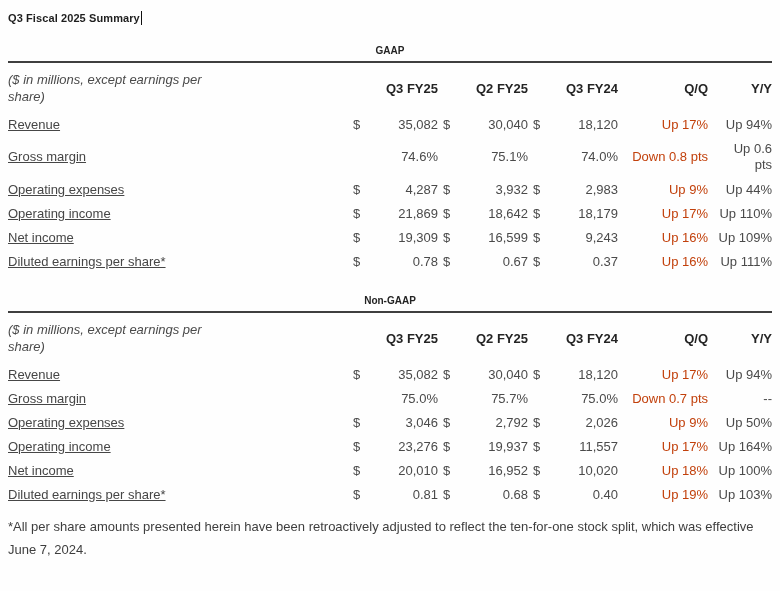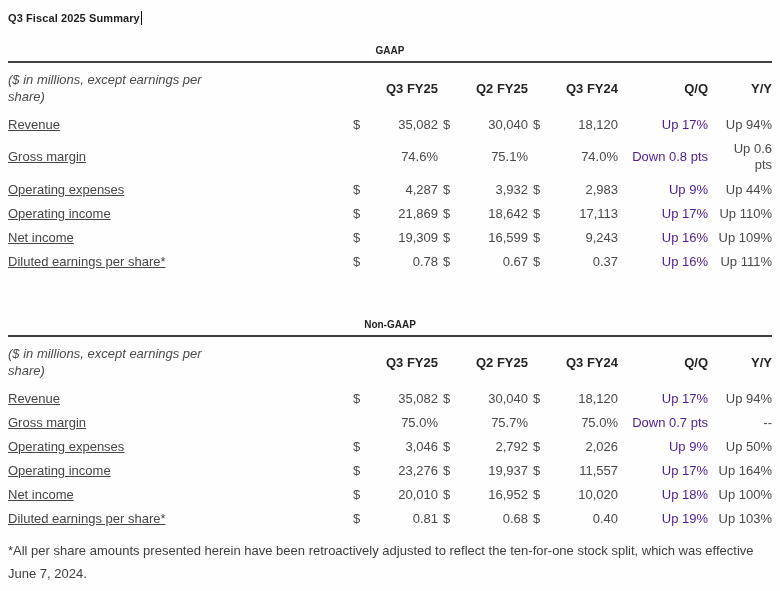--- a/index.html
+++ b/index.html
@@ -23,21 +23,21 @@
   .caret {
     display: inline-block;
     width: 1px;
     height: 14px;
     background: #111;
     vertical-align: text-bottom;
     margin-left: 1px;
   }
 
   .tbl-section { width: 764px; }
-  .tbl-section.second { margin-top: 46px; }
+  .tbl-section.second { margin-top: 22px; }
 
   .tbl-caption {
     text-align: center;
     font-size: 10px;
     font-weight: bold;
     color: #232323;
     margin-bottom: 5px;
   }
 
   table {
@@ -62,21 +62,21 @@
     width: 205px;
     font-style: italic;
     color: #4a4a4a;
     line-height: 17px;
   }
   th.colh { text-align: right; white-space: nowrap; }
 
   td.lbl { text-align: left; color: #464646; text-decoration: underline; }
   td.sym { text-align: left; padding-left: 5px; color: #4a4a4a; }
   td.val { text-align: right; color: #4a4a4a; white-space: nowrap; }
-  td.qq  { text-align: right; color: #4c1d95; white-space: nowrap; }
+  td.qq  { text-align: right; color: #c2410c; white-space: nowrap; }
   td.yy  { text-align: right; color: #4a4a4a; white-space: nowrap; }
   td.yy.wrap { white-space: normal; padding-left: 24px; line-height: 16px; }
 
   .footnote {
     margin-top: 9px;
     width: 764px;
     font-size: 13px;
     color: #3e3e3e;
     line-height: 23px;
   }
@@ -150,21 +150,21 @@
           <td class="qq">Up 9%</td>
           <td class="yy">Up 44%</td>
         </tr>
         <tr>
           <td class="lbl">Operating income</td>
           <td class="sym">$</td>
           <td class="val">21,869</td>
           <td class="sym">$</td>
           <td class="val">18,642</td>
           <td class="sym">$</td>
-          <td class="val">17,113</td>
+          <td class="val">18,179</td>
           <td class="qq">Up 17%</td>
           <td class="yy">Up 110%</td>
         </tr>
         <tr>
           <td class="lbl">Net income</td>
           <td class="sym">$</td>
           <td class="val">19,309</td>
           <td class="sym">$</td>
           <td class="val">16,599</td>
           <td class="sym">$</td>

